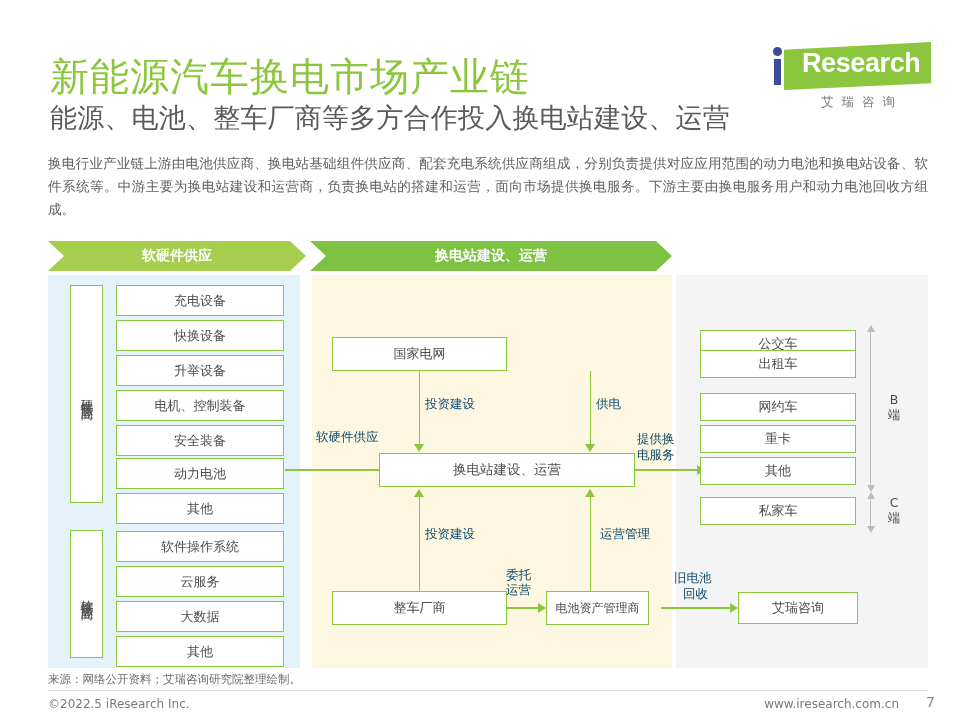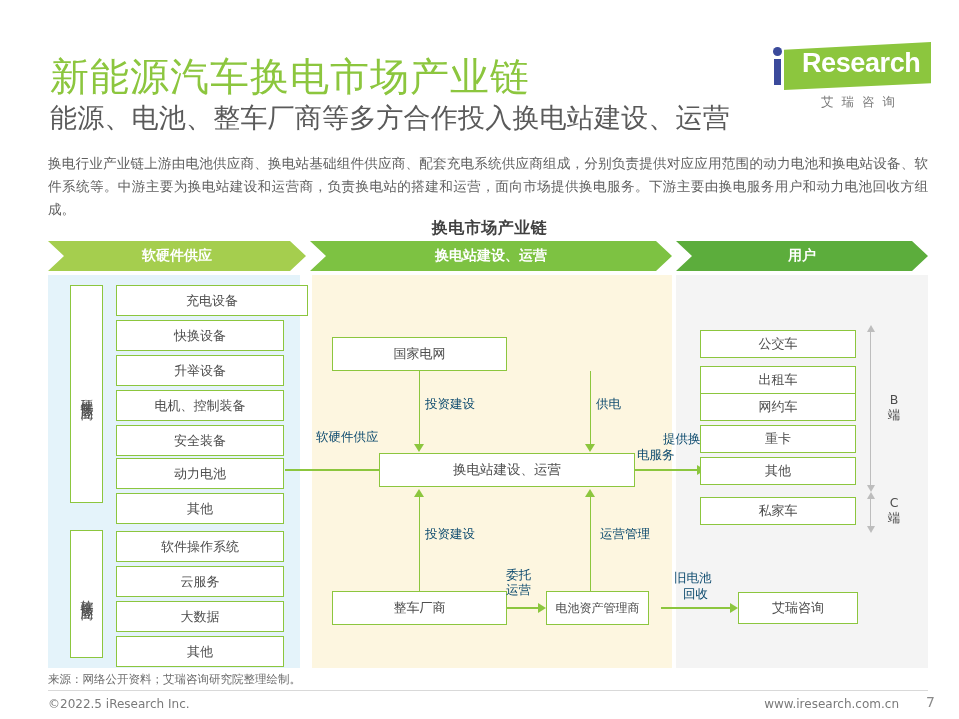--- a/index.html
+++ b/index.html
@@ -171,35 +171,33 @@
       <div class="logo-i-stem"></div>
       <div class="logo-text">Research</div>
     </div>
     <div class="logo-sub">艾瑞咨询</div>
   </div>
 
   <div class="title-main">新能源汽车换电市场产业链</div>
   <div class="title-sub">能源、电池、整车厂商等多方合作投入换电站建设、运营</div>
   <div class="body-text">换电行业产业链上游由电池供应商、换电站基础组件供应商、配套充电系统供应商组成，分别负责提供对应应用范围的动力电池和换电站设备、软件系统等。中游主要为换电站建设和运营商，负责换电站的搭建和运营，面向市场提供换电服务。下游主要由换电服务用户和动力电池回收方组成。</div>
 
-  <div class="chart-title"><span>换电市场产业链</span></div>
 
   <div class="banners">
     <div class="banner first" id="b1">软硬件供应</div>
     <div class="banner" id="b2">换电站建设、运营</div>
-    <div class="banner" id="b3">用户</div>
   </div>
 
   <div class="panel" id="panel-left"></div>
   <div class="panel" id="panel-mid"></div>
   <div class="panel" id="panel-right"></div>
 
   <div class="node vert" style="left:70px; top:285px; width:33px; height:218px;">硬件供应商</div>
 
-  <div class="node" style="left:116px; top:285px; width:192px; height:31px;">充电设备</div>
+  <div class="node" style="left:116px; top:285px; width:168px; height:31px;">充电设备</div>
   <div class="node" style="left:116px; top:320px; width:168px; height:31px;">快换设备</div>
   <div class="node" style="left:116px; top:355px; width:168px; height:31px;">升举设备</div>
   <div class="node" style="left:116px; top:390px; width:168px; height:31px;">电机、控制装备</div>
   <div class="node" style="left:116px; top:425px; width:168px; height:31px;">安全装备</div>
   <div class="node" style="left:116px; top:458px; width:168px; height:31px;">动力电池</div>
   <div class="node" style="left:116px; top:493px; width:168px; height:31px;">其他</div>
 
   <div class="node vert" style="left:70px; top:530px; width:33px; height:128px;">软件供应商</div>
 
   <div class="node" style="left:116px; top:531px; width:168px; height:31px;">软件操作系统</div>
@@ -231,30 +229,30 @@
   <div class="ln-h" style="left:507px; top:607px; width:33px;"></div>
   <div class="arrow-r" style="left:538px; top:603px;"></div>
   <div class="flow-label ctr" style="left:506px; top:567px;">委托</div>
   <div class="flow-label ctr" style="left:506px; top:582px;">运营</div>
 
   <div class="ln-h thick" style="left:285px; top:469px; width:95px;"></div>
   <div class="flow-label" style="left:316px; top:429px;">软硬件供应</div>
 
   <div class="ln-h thick" style="left:634px; top:469px; width:66px;"></div>
   <div class="arrow-r" style="left:697px; top:465px;"></div>
-  <div class="flow-label" style="left:663px; top:431px;">提供换</div>
+  <div class="flow-label" style="left:637px; top:431px;">提供换</div>
   <div class="flow-label" style="left:637px; top:447px;">电服务</div>
 
   <div class="ln-h" style="left:661px; top:607px; width:72px;"></div>
   <div class="arrow-r" style="left:730px; top:603px;"></div>
   <div class="flow-label" style="left:674px; top:570px;">旧电池</div>
   <div class="flow-label ctr" style="left:683px; top:586px;">回收</div>
 
   <div class="node" style="left:700px; top:330px; width:156px; height:28px;">公交车</div>
-  <div class="node" style="left:700px; top:366px; width:156px; height:28px;">出租车</div>
+  <div class="node" style="left:700px; top:350px; width:156px; height:28px;">出租车</div>
   <div class="node" style="left:700px; top:393px; width:156px; height:28px;">网约车</div>
   <div class="node" style="left:700px; top:425px; width:156px; height:28px;">重卡</div>
   <div class="node" style="left:700px; top:457px; width:156px; height:28px;">其他</div>
   <div class="node" style="left:700px; top:497px; width:156px; height:28px;">私家车</div>
 
   <div class="node" style="left:738px; top:592px; width:120px; height:32px;">艾瑞咨询</div>
 
   <div class="bracket" style="left:870px; top:330px; height:155px;"></div>
   <div class="bk-arrow-u" style="left:866.5px; top:325px;"></div>
   <div class="bk-arrow-d" style="left:866.5px; top:485px;"></div>

